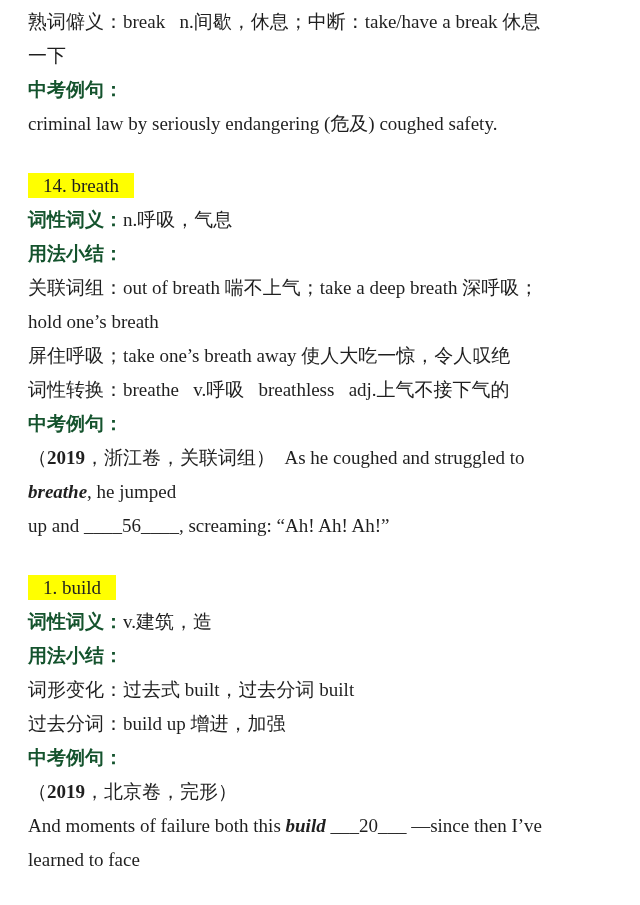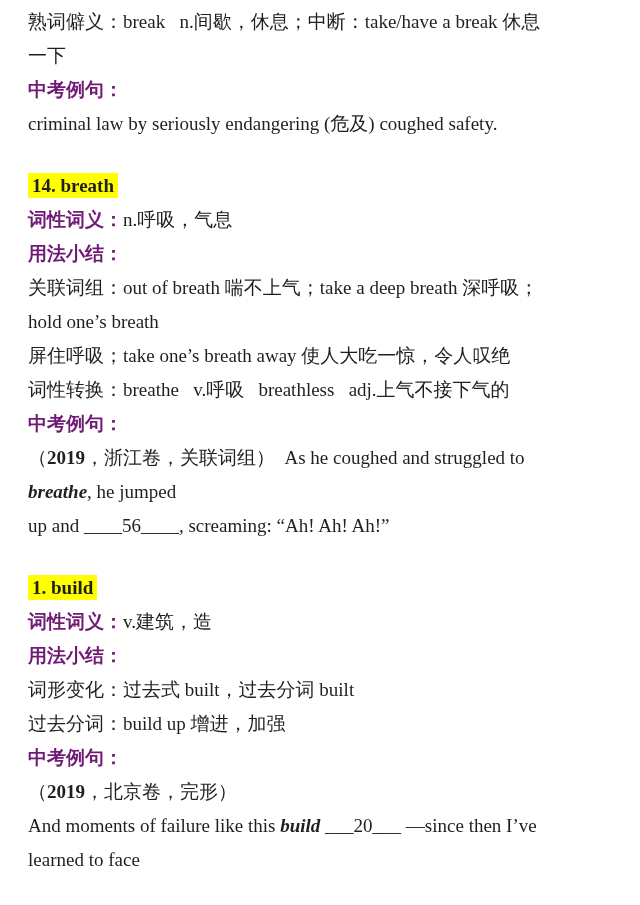--- a/index.html
+++ b/index.html
@@ -11,25 +11,25 @@
     font-family: "Liberation Serif", "DejaVu Serif", serif;
     font-size: 19px;
     color: #1f1f1f;
     overflow: hidden;
   }
   .line {
     line-height: 34px;
     white-space: pre-wrap;
   }
   .sec { margin-top: 28px; }
-  .red { color: #701a75; font-weight: bold; }
+  .red { color: #14532d; font-weight: bold; }
   .hl {
     background: #ffff00;
-    font-weight: bold;
-    padding: 2px 4px;
+    font-weight: normal;
+    padding: 2px 15px;
   }
   .b { font-weight: bold; }
   .bi { font-weight: bold; font-style: italic; }
 </style>
 </head>
 <body>
 
 <div class="page">
 
   <section>
@@ -51,17 +51,17 @@
   </section>
 
   <section class="sec">
     <div class="line"><span class="hl">1. build</span></div>
     <div class="line"><span class="red">词性词义：</span><span>v.建筑，造</span></div>
     <div class="line"><span class="red">用法小结：</span></div>
     <div class="line"><span>词形变化：过去式 built，过去分词 built</span></div>
     <div class="line"><span>过去分词：build up 增进，加强</span></div>
     <div class="line"><span class="red">中考例句：</span></div>
     <div class="line"><span>（</span><span class="b">2019</span><span>，北京卷，完形）</span></div>
-    <div class="line"><span>And moments of failure like this </span><span class="bi">build</span><span> ___20___ —since then I’ve learned to face</span></div>
+    <div class="line"><span>And moments of failure both this </span><span class="bi">build</span><span> ___20___ —since then I’ve learned to face</span></div>
 
   </section>
 
 </div>
 
 </body></html>

